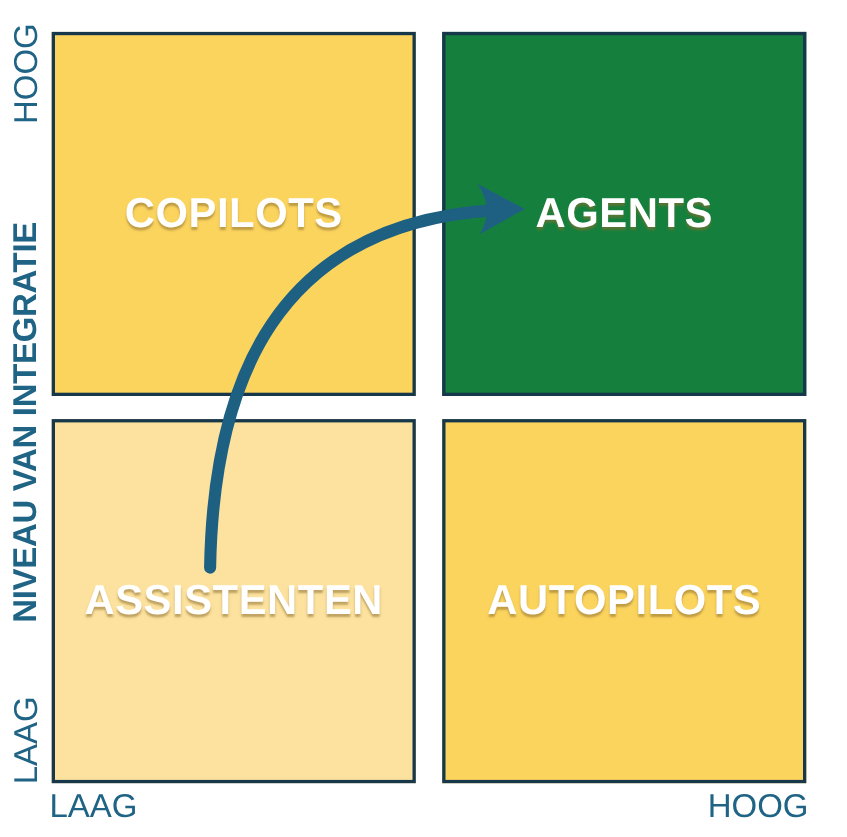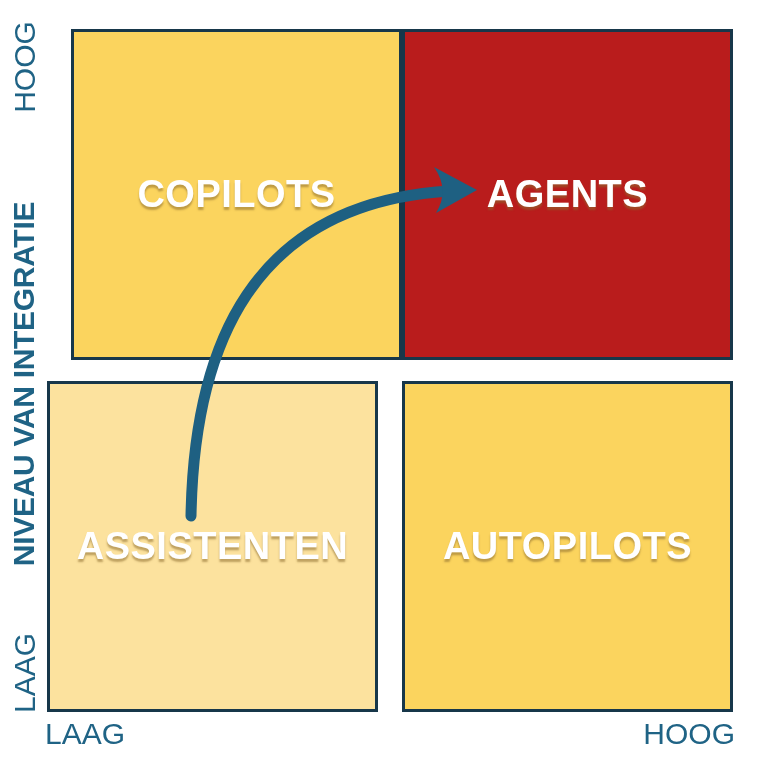--- a/index.html
+++ b/index.html
@@ -16,21 +16,21 @@
   .quad {
     position: absolute;
     width: 331px;
     height: 331px;
     border: 3px solid #17374a;
     box-sizing: border-box;
     display: flex;
     align-items: center;
     justify-content: center;
   }
-  .q-tl { left: 47px;  top: 29px; margin-left: 24px;  }
+  .q-tl { left: 47px;  top: 29px;  }
   .q-tr { left: 402px; top: 29px;  }
   .q-bl { left: 47px;  top: 381px; }
   .q-br { left: 402px; top: 381px; }
 
   .quad-label {
     color: #ffffff;
     font-weight: bold;
     font-size: 38px;
     letter-spacing: 0.5px;
     text-shadow: 0 3px 2px rgba(140, 108, 45, 0.55);
@@ -83,21 +83,21 @@
 <div class="canvas">
 
   <div class="y-label y-max">HOOG</div>
   <div class="y-label y-title">NIVEAU VAN INTEGRATIE</div>
   <div class="y-label y-min">LAAG</div>
 
   <div class="quad q-tl" style="background-color: rgb(251, 212, 94);">
     <span class="quad-label">COPILOTS</span>
   </div>
 
-  <div class="quad q-tr" style="background-color: #b91c1c;">
+  <div class="quad q-tr" style="background-color: #15803d;">
     <span class="quad-label">AGENTS</span>
   </div>
 
   <div class="quad q-bl" style="background-color: rgb(252, 226, 158);">
     <span class="quad-label">ASSISTENTEN</span>
   </div>
 
   <div class="quad q-br" style="background-color: rgb(251, 212, 94);">
     <span class="quad-label">AUTOPILOTS</span>
   </div>

